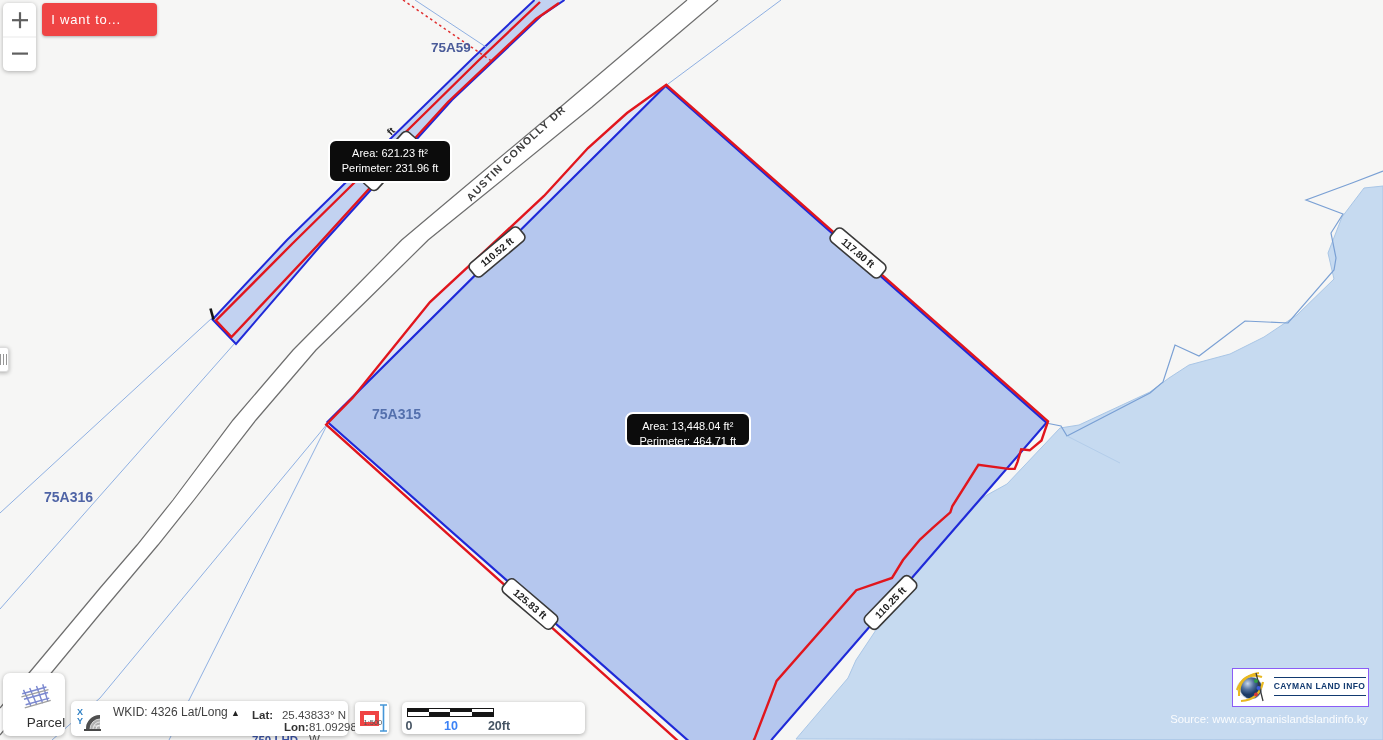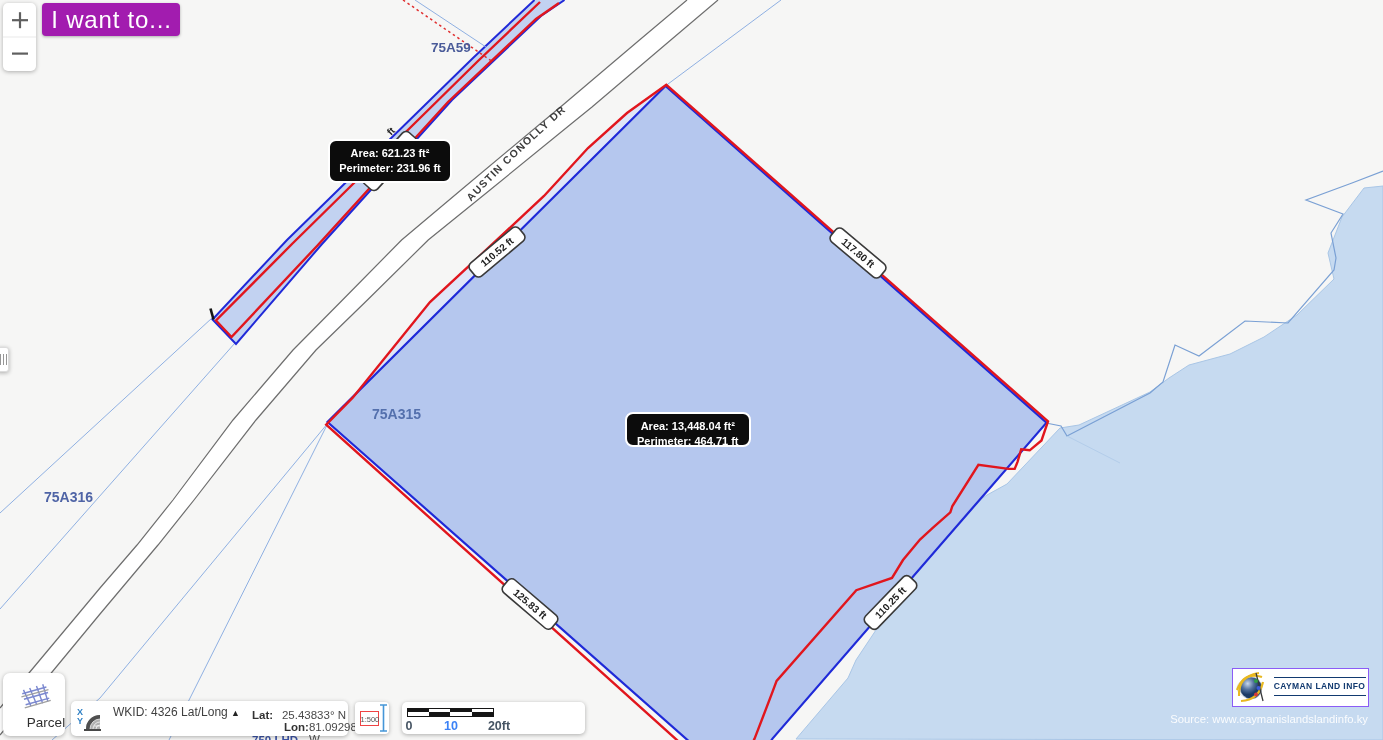--- a/index.html
+++ b/index.html
@@ -1,20 +1,20 @@
 <!DOCTYPE html>
 <html><head>
 <meta charset="utf-8">
 <style>
   html,body{margin:0;padding:0;}
   #app{position:relative;width:1383px;height:740px;overflow:hidden;background:#f6f6f5;
        font-family:"Liberation Sans",sans-serif;}
   #map{position:absolute;left:0;top:0;}
   .tt{position:absolute;background:#0c0c0c;color:#fff;border-radius:8px;border:2px solid #fff;
-      font-size:11px;font-weight:bold;text-align:center;line-height:15px;
+      font-size:11px;font-weight:normal;text-align:center;line-height:15px;
       padding-top:5px;box-sizing:border-box;}
   .wbox{position:absolute;background:#fff;border-radius:5px;
         box-shadow:0 1px 4px rgba(0,0,0,.3);}
 </style>
 </head>
 <body>
 <div id="app">
 
 <svg id="map" width="1383" height="740" viewBox="0 0 1383 740">
 
@@ -105,21 +105,21 @@
 
 <div class="wbox" style="left:3px;top:3px;width:33px;height:68px;border-radius:5px;">
   <svg width="33" height="68">
     <line x1="9" y1="17.2" x2="25" y2="17.2" stroke="#5f5f5f" stroke-width="2.2"></line>
     <line x1="17" y1="9.2" x2="17" y2="25.2" stroke="#5f5f5f" stroke-width="2.2"></line>
     <line x1="9" y1="50.6" x2="25" y2="50.6" stroke="#5f5f5f" stroke-width="2.2"></line>
     <line x1="0" y1="34" x2="33" y2="34" stroke="#e9e9e9" stroke-width="1"></line>
   </svg>
 </div>
 
-<div style="position:absolute;left:41.8px;top:2.5px;width:138px;height:33.5px;background:#a21caf;border-radius:4px;color:#fff;font-size:24px;letter-spacing:0.8px;line-height:33px;padding-left:9.5px;box-sizing:border-box;box-shadow:0 1px 3px rgba(0,0,0,.3);">I want to...</div>
+<div style="position:absolute;left:41.8px;top:2.5px;width:115px;height:33.5px;background:#ef4444;border-radius:4px;color:#fff;font-size:13px;letter-spacing:0.8px;line-height:33px;padding-left:9.5px;box-sizing:border-box;box-shadow:0 1px 3px rgba(0,0,0,.3);">I want to...</div>
 
 <div class="wbox" style="left:-4px;top:347px;width:13px;height:24.5px;border-radius:3px;border:1px solid #dcdcdc;box-sizing:border-box;">
   <div style="position:absolute;left:2.5px;top:6px;width:1.5px;height:11px;background:#969696;"></div>
   <div style="position:absolute;left:5.5px;top:6px;width:1.5px;height:11px;background:#969696;"></div>
   <div style="position:absolute;left:8.5px;top:6px;width:1.5px;height:11px;background:#969696;"></div>
 </div>
 
 <div class="wbox" style="left:3px;top:673px;width:62px;height:62.5px;border-radius:7px;">
 
   <svg width="62" height="40" style="position:absolute;top:2px;">
@@ -162,21 +162,21 @@
           <span>25.43833° N</span>
         </div>
     <div style="display:flex;justify-content:space-between;">
           <b style="color:#333;margin-left:32px;">Lon:</b>
           <span>81.09298° W</span>
         </div>
   </div>
 </div>
 
 <div class="wbox" style="left:355px;top:702px;width:34px;height:32px;border-radius:4px;">
-  <div style="position:absolute;left:4.5px;top:8.5px;width:19px;height:15px;border:1px solid #ef4444;font-size:7.5px;color:#555;line-height:15px;box-sizing:border-box;">1:500</div>
+  <div style="position:absolute;left:4.5px;top:8.5px;width:19px;height:15px;border:4px solid #ef4444;font-size:7.5px;color:#555;line-height:15px;box-sizing:border-box;">1:500</div>
   <svg width="10" height="32" style="position:absolute;left:24px;top:0;">
     <path d="M 1,3 L 8,3 M 4.5,3 L 4.5,29 M 1,29 L 8,29" stroke="#4596d8" stroke-width="1.6" fill="none"></path>
   </svg>
 </div>
 
 <div class="wbox" style="left:402px;top:701.5px;width:183px;height:32.5px;">
 
   <div style="position:absolute;left:5px;top:6px;width:87px;height:9px;border:1px solid #151515;box-sizing:border-box;font-size:0;">
     <div style="position:absolute;left:0;top:0;width:21.2px;height:3.5px;background:#151515;"></div>
     <div style="position:absolute;left:42.4px;top:0;width:21.2px;height:3.5px;background:#151515;"></div>

